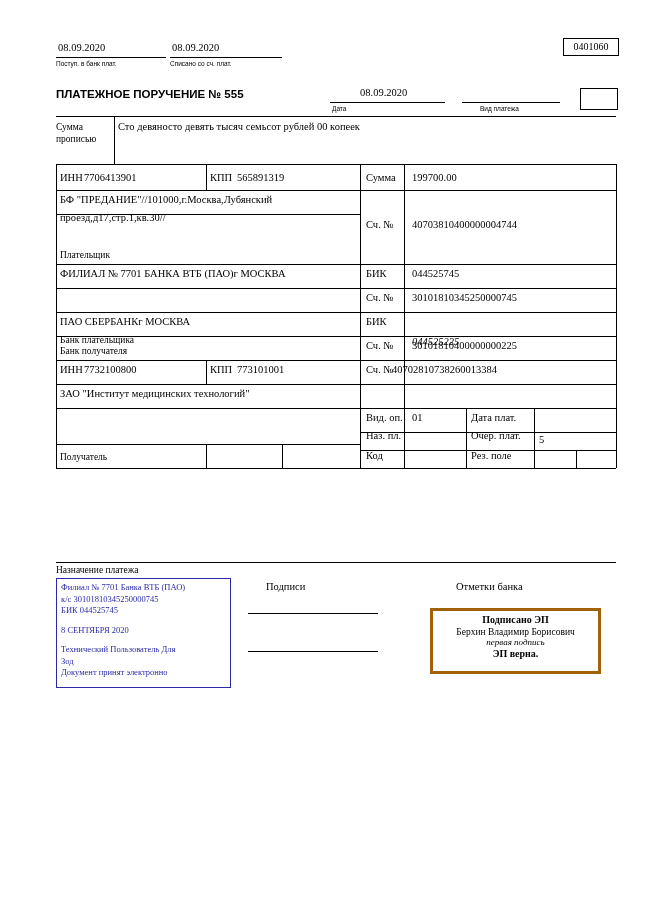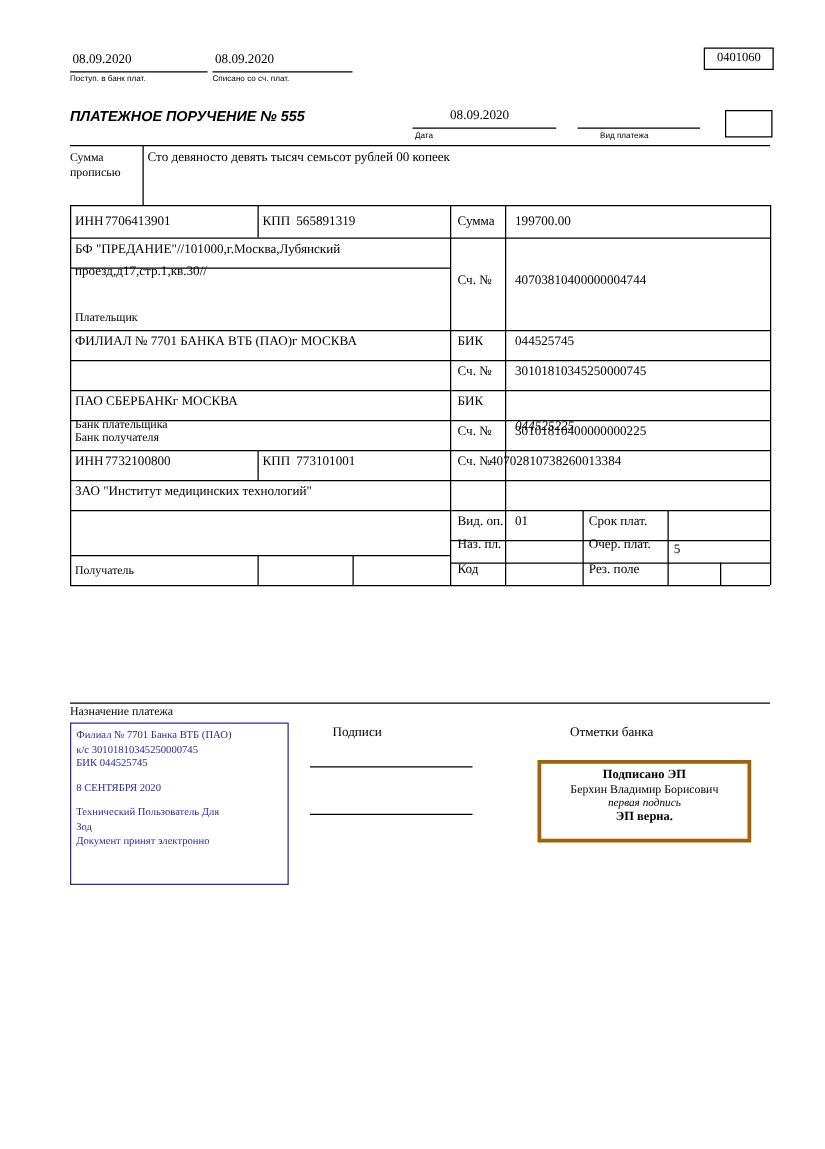--- a/index.html
+++ b/index.html
@@ -40,21 +40,21 @@
   #form-code-box {
     left: 563px; top: 38px; width: 54px; height: 16px;
     border: 1px solid #000;
     font-size: 10px;
     text-align: center;
     line-height: 16px;
     font-family: "Liberation Serif", serif;
   }
 
   
-  #doc-title { left: 56px; top: 88px; font-size: 11.5px; font-weight: bold; font-family: "Liberation Sans", sans-serif; font-style: italic;}
+  #doc-title { left: 56px; top: 88px; font-size: 11.5px; font-weight: bold; font-family: "Liberation Sans", sans-serif;}
   #doc-date-value { left: 360px; top: 87px; }
   #doc-date-rule { left: 330px; top: 102px; width: 115px; }
   #doc-date-label { left: 332px; top: 105px; }
   #payment-kind-rule { left: 462px; top: 102px; width: 98px; }
   #payment-kind-label { left: 480px; top: 105px; }
   #payment-kind-box { left: 580px; top: 88px; width: 36px; height: 20px; border: 1px solid #000; }
 
   
   #amount-words-label1 { left: 56px; top: 122px; font-size: 9.5px;}
   #amount-words-label2 { left: 56px; top: 134px; font-size: 9.5px;}
@@ -65,21 +65,21 @@
 
   
   .cell-label { font-size: 9.5px; }
   .cell-value { font-size: 10.5px; }
 
   
   #purpose-text { left: 58px; top: 486px; font-size: 10.5px; }
   #purpose-label { left: 56px; top: 565px; font-size: 9.5px;}
 
   #stamp-box {
-    left: 56px; top: 578px; width: 175px; height: 130px;
+    left: 56px; top: 578px; width: 175px; height: 110px;
     border: 1px solid #2a2aa8;
     color: #2a2aa8;
     font-size: 8.5px;
     font-family: "Liberation Serif", serif;
     line-height: 11.5px;
     padding: 3px 4px;
     box-sizing: border-box;
   }
   #stamp-box .gap { height: 8px; }
   #signatures-label { left: 266px; top: 581px; font-size: 10.5px; }
@@ -184,21 +184,21 @@
   <div class="abs cell-value" style="left:84px; top:364px;">7732100800</div>
   <div class="abs cell-value" style="left:210px; top:364px;">КПП</div>
   <div class="abs cell-value" style="left:237px; top:364px;">773101001</div>
   <div class="abs cell-value" style="left:60px; top:388px;">ЗАО "Институт медицинских технологий"</div>
   <div class="abs cell-label" style="left:60px; top:452px;">Получатель</div>
   <div class="abs cell-value" style="left:366px; top:364px;">Сч. №</div>
   <div class="abs cell-value" style="left:392px; top:364px;">40702810738260013384</div>
 
   <div class="abs cell-value" style="left:366px; top:412px;">Вид. оп.</div>
   <div class="abs cell-value" style="left:412px; top:412px;">01</div>
-  <div class="abs cell-value" style="left:471px; top:412px;">Срок плат.</div>
+  <div class="abs cell-value" style="left:471px; top:412px;">Дата плат.</div>
   <div class="abs cell-value" style="left:539px; top:412px;"></div>
 
   <div class="abs cell-value" style="left:366px; top:430px;">Наз. пл.</div>
   <div class="abs cell-value" style="left:412px; top:430px;"></div>
   <div class="abs cell-value" style="left:471px; top:430px;">Очер. плат.</div>
   <div class="abs cell-value" style="left:539px; top:434px;">5</div>
 
   <div class="abs cell-value" style="left:366px; top:450px;">Код</div>
   <div class="abs cell-value" style="left:412px; top:450px;"></div>
   <div class="abs cell-value" style="left:471px; top:450px;">Рез. поле</div>

